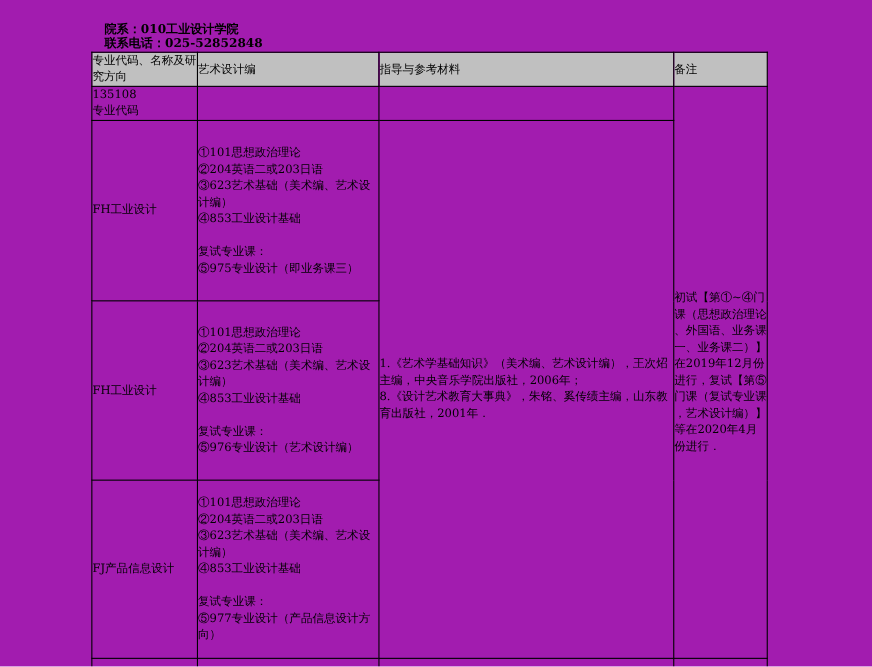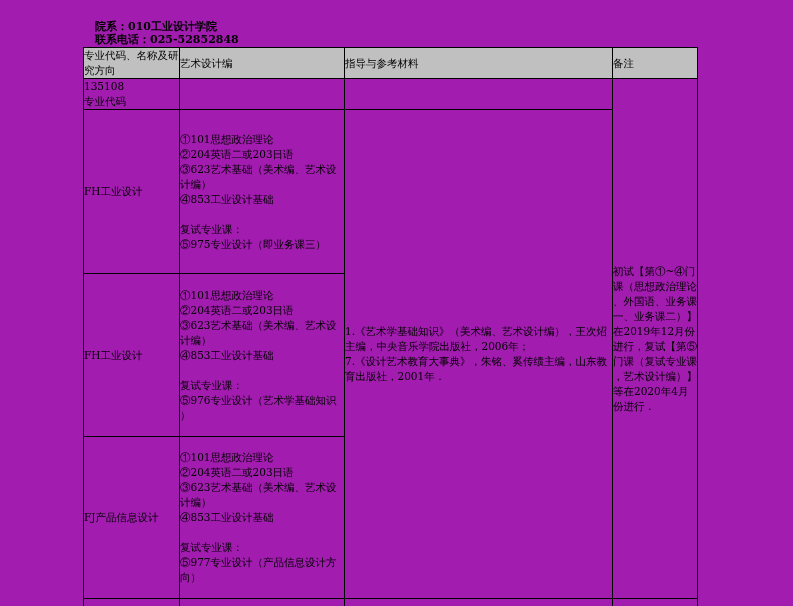--- a/index.html
+++ b/index.html
@@ -130,34 +130,34 @@
         <div>①101思想政治理论</div>
         <div>②204英语二或203日语</div>
         <div>③623艺术基础（美术编、艺术设计编）</div>
         <div>④853工业设计基础</div>
         <div class="blank-line"></div>
         <div>复试专业课：</div>
         <div>⑤975专业设计（即业务课三）</div>
       </td>
       <td class="ref-cell" rowspan="3">
         <div>1.《艺术学基础知识》（美术编、艺术设计编），王次炤主编，中央音乐学院出版社，2006年；</div>
-        <div>7.《设计艺术教育大事典》，朱铭、奚传绩主编，山东教育出版社，2001年．</div>
+        <div>8.《设计艺术教育大事典》，朱铭、奚传绩主编，山东教育出版社，2001年．</div>
       </td>
     </tr>
 
     <tr class="row-fi">
       <td class="dir-cell">FH工业设计</td>
       <td class="subj-cell">
         <div>①101思想政治理论</div>
         <div>②204英语二或203日语</div>
         <div>③623艺术基础（美术编、艺术设计编）</div>
         <div>④853工业设计基础</div>
         <div class="blank-line"></div>
         <div>复试专业课：</div>
-        <div>⑤976专业设计（艺术学基础知识）</div>
+        <div>⑤976专业设计（艺术设计编）</div>
       </td>
     </tr>
 
     <tr class="row-fj">
       <td class="dir-cell">FJ产品信息设计</td>
       <td class="subj-cell">
         <div>①101思想政治理论</div>
         <div>②204英语二或203日语</div>
         <div>③623艺术基础（美术编、艺术设计编）</div>
         <div>④853工业设计基础</div>

